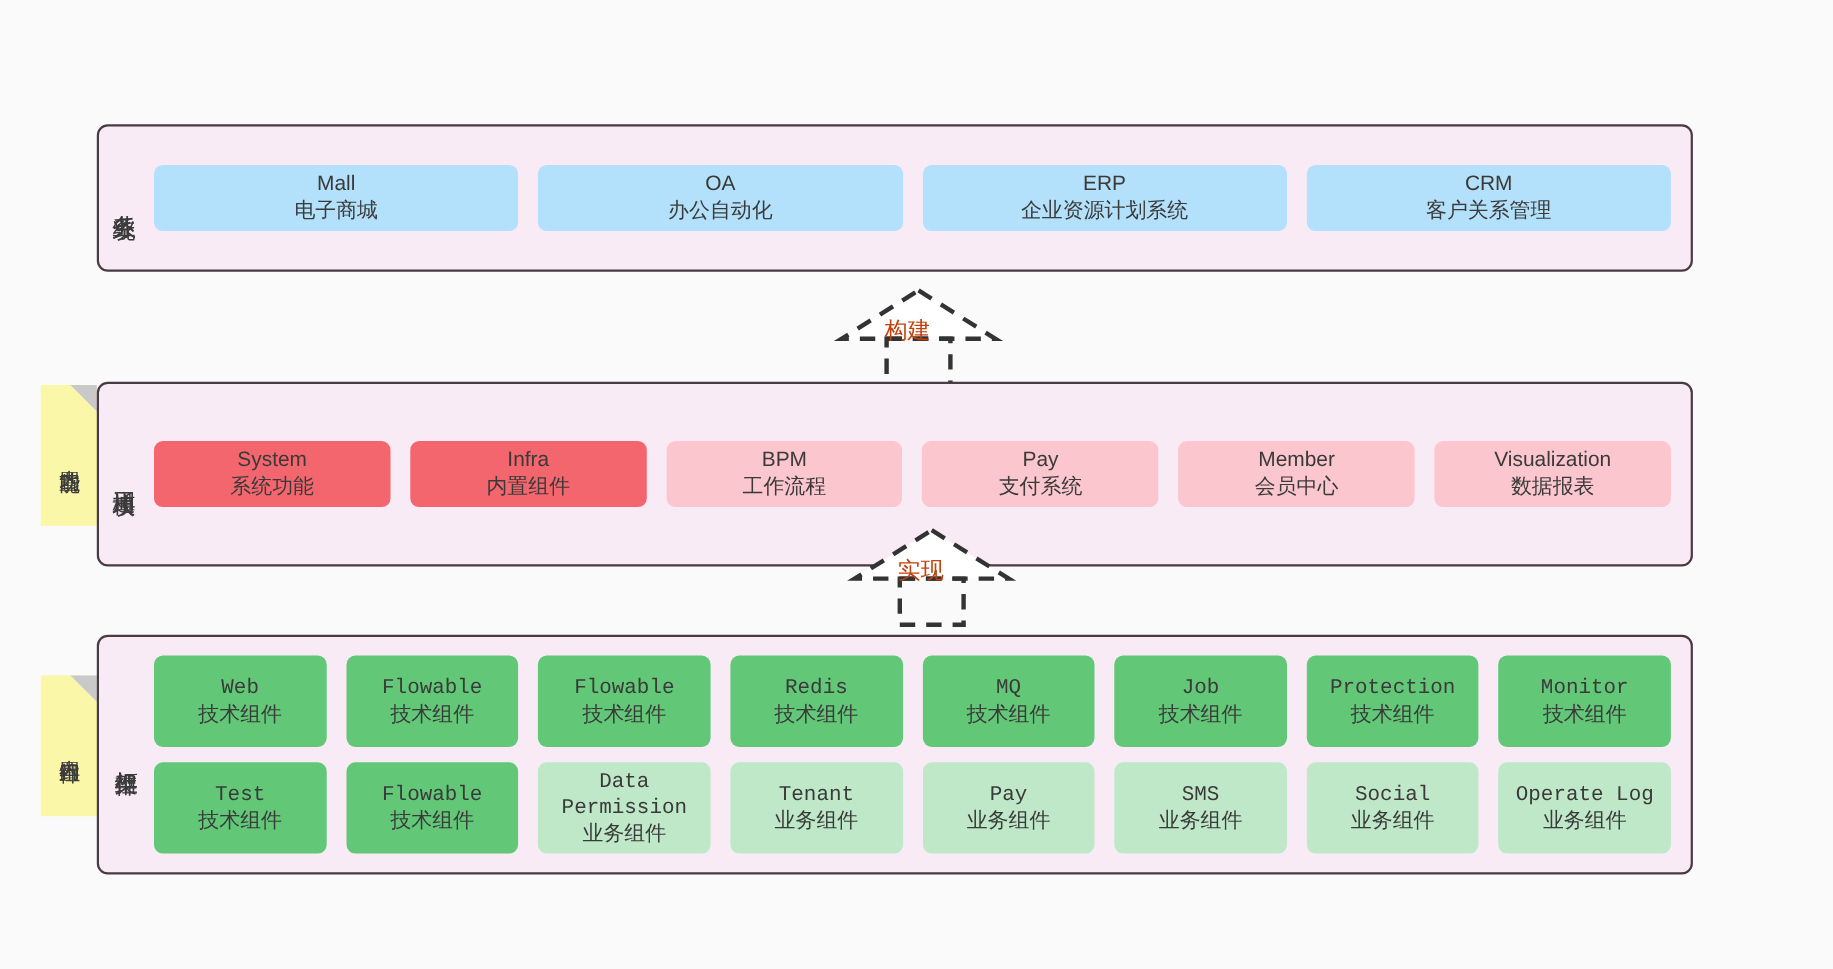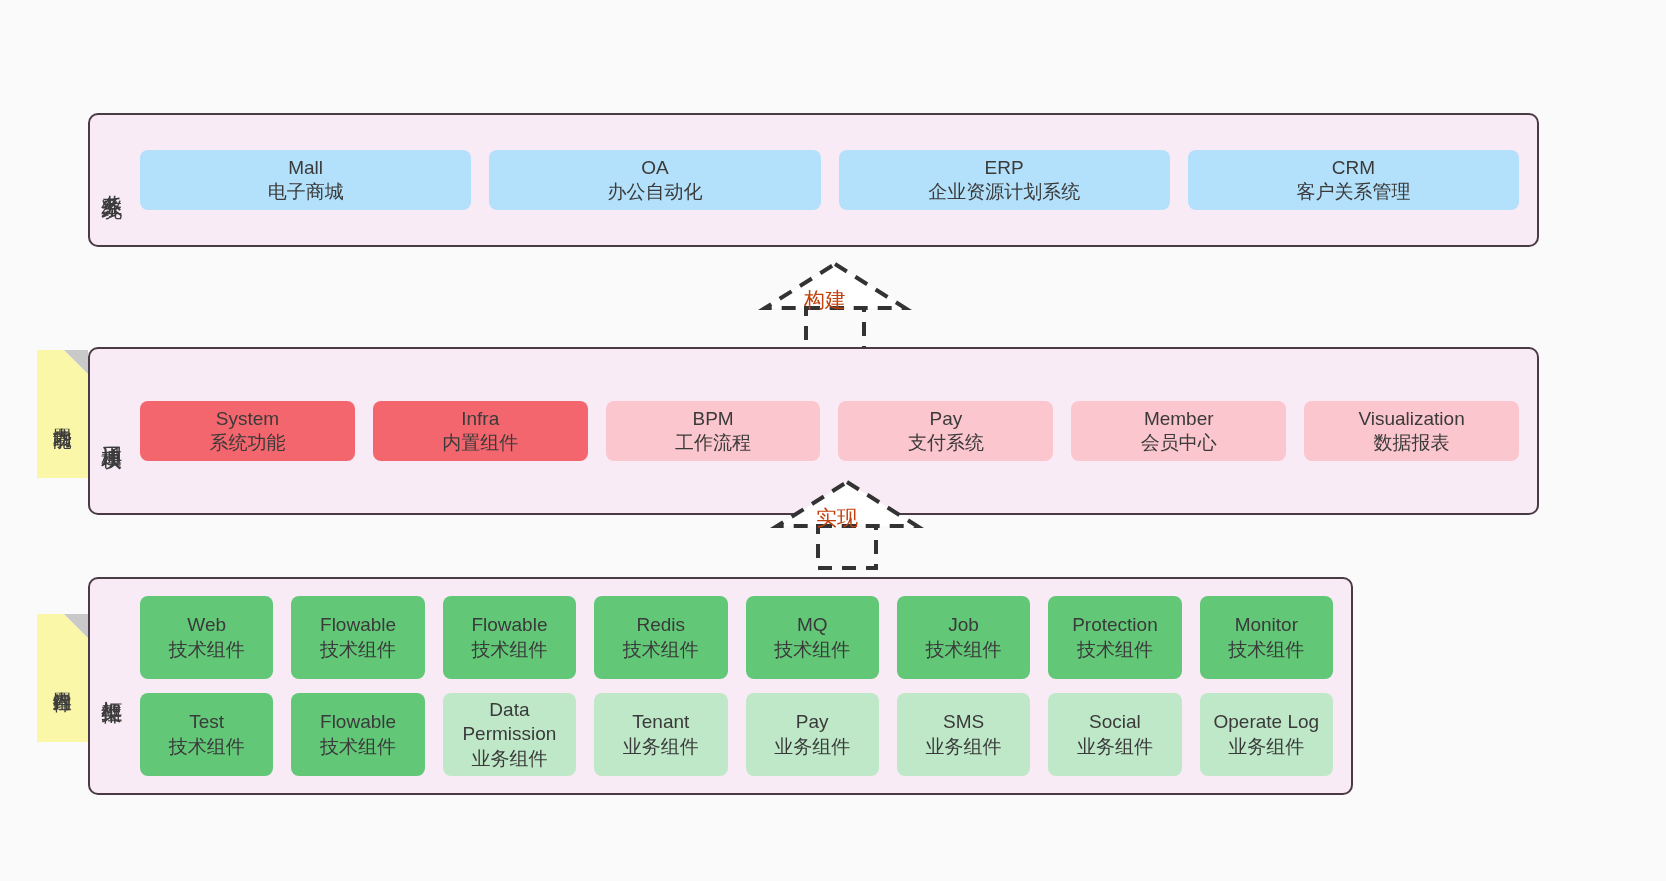--- a/index.html
+++ b/index.html
@@ -231,21 +231,21 @@
     </svg>
     <span class="conn-label" style="left:44px; top:28px;">实现</span>
   </div>
 
   <div class="note" style="left:37px; top:614px; width:51px; height:128px;">
     <span>内置组件</span>
     <span class="fold-clip"></span>
     <span class="fold"></span>
   </div>
 
-  <div class="layer" id="layer-framework" style="left:88px; top:577px; width:1265px; height:218px;">
+  <div class="layer" id="layer-framework" style="left:88px; top:577px; width:1451px; height:218px;font-family:Liberation Mono, monospace;">
     <div class="layer-title">框架组件</div>
     <div class="layer-body">
 
       <div class="row" style="height:83px;">
         <div class="cell c-green">
           <span class="t1">Web</span>
           <span class="t2">技术组件</span>
         </div>
         <div class="cell c-green">
           <span class="t1">Flowable</span>

